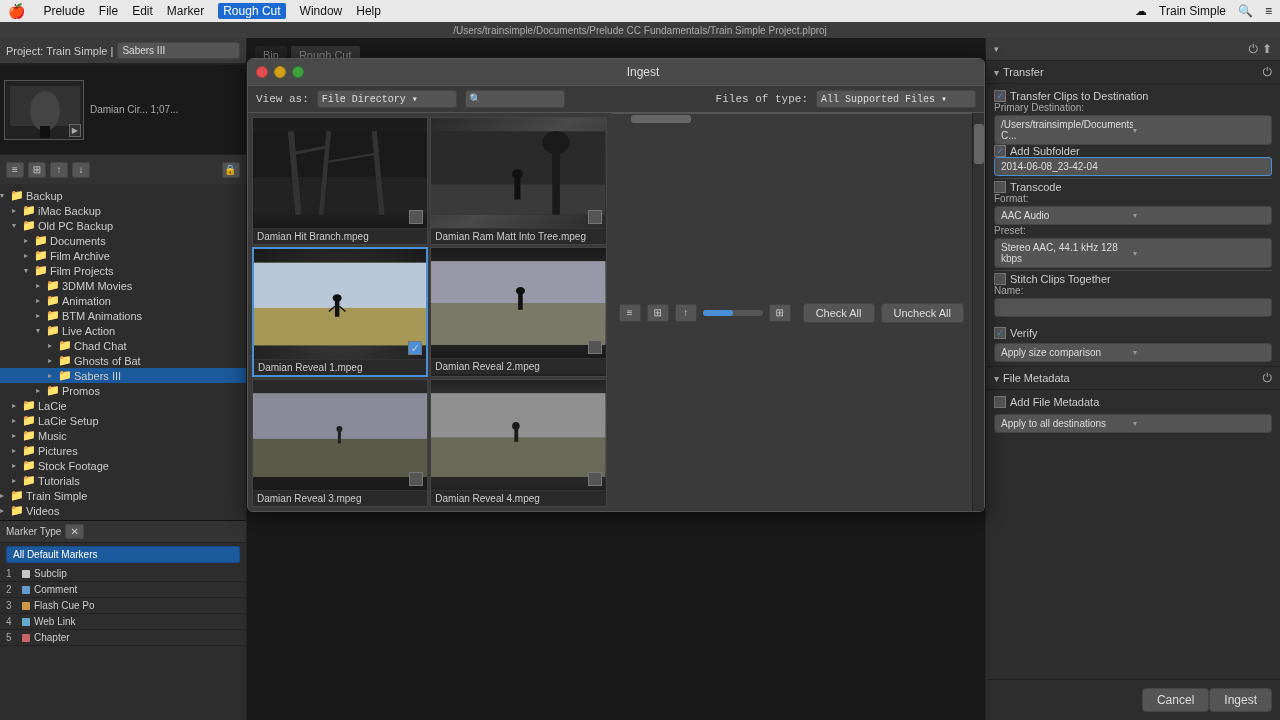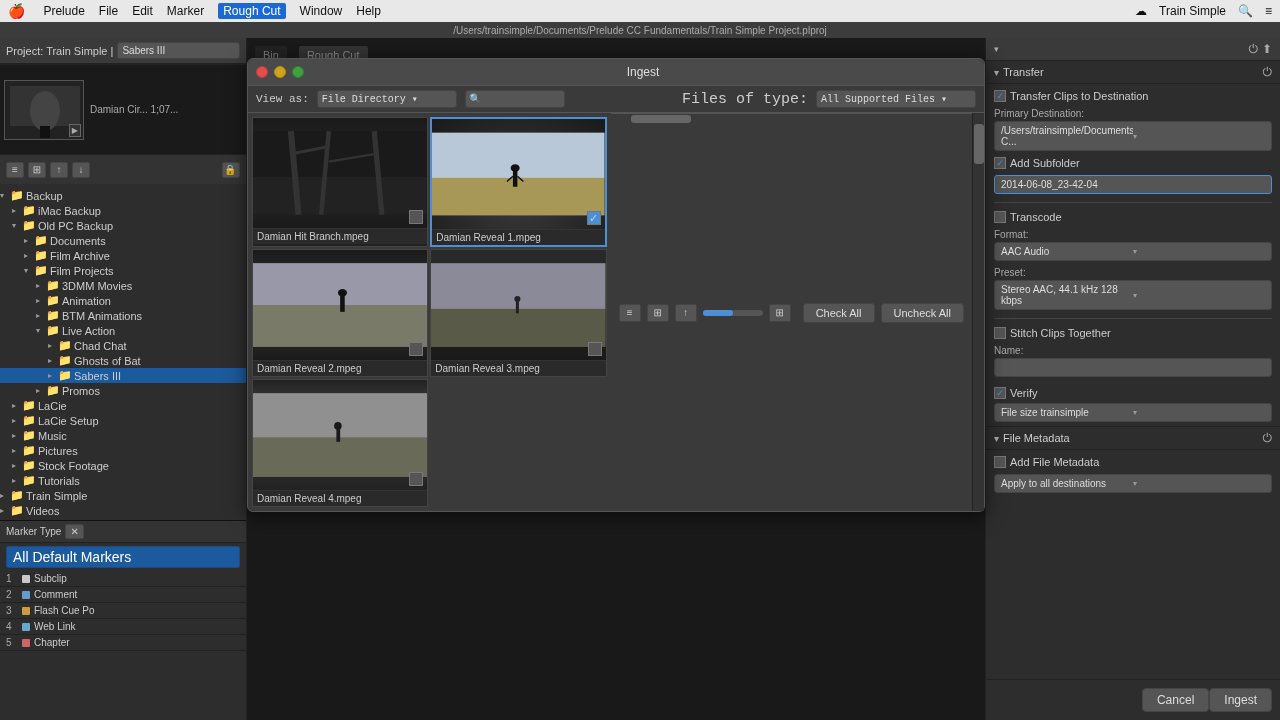--- a/index.html
+++ b/index.html
@@ -201,21 +201,21 @@
       padding: 1px 4px;
       font-size: 10px;
       color: #ccc;
     }
     .marker-type-label { font-size: 10px; color: #ccc; }
     .marker-default-btn {
       background: #1c5a9e;
       border: 1px solid #1a4a8a;
       border-radius: 2px;
       padding: 2px 6px;
-      font-size: 14px;
+      font-size: 10px;
       color: #fff;
       cursor: pointer;
     }
     .marker-list {
       flex: 1;
       overflow-y: auto;
     }
     .marker-row {
       display: flex;
       align-items: center;
@@ -290,21 +290,21 @@
     .view-label { font-size: 11px; color: #ccc; }
     .view-dropdown {
       background: #555;
       border: 1px solid #444;
       border-radius: 3px;
       padding: 2px 4px;
       color: #ddd;
       font-size: 10px;
       width: 140px;
     }
-    .files-type-label { font-size: 15px; color: #ccc; margin-left: auto; padding-left: 28px; }
+    .files-type-label { font-size: 11px; color: #ccc; margin-left: auto; padding-left: 28px; }
     .files-type-dropdown {
       background: #555;
       border: 1px solid #444;
       border-radius: 3px;
       padding: 2px 4px;
       color: #ddd;
       font-size: 10px;
       width: 160px;
     }
     .search-input {
@@ -440,21 +440,21 @@
       display: flex;
       align-items: center;
       padding: 4px 8px;
       border-bottom: 1px solid #222;
       gap: 4px;
     }
     .section-triangle { font-size: 10px; color: #aaa; cursor: pointer; }
     .section-title { font-size: 11px; color: #ccc; font-weight: 500; flex: 1; }
     .section-power { font-size: 12px; color: #aaa; cursor: pointer; }
 
-    .transfer-content { padding: 6px 8px; display: flex; flex-direction: column; gap: 6px; }
+    .transfer-content { padding: 6px 8px; display: flex; flex-direction: column; }
     .checkbox-row { display: flex; align-items: center; gap: 4px; }
     .checkbox-box {
       width: 12px; height: 12px;
       border: 1px solid #777;
       background: #555;
       flex-shrink: 0;
       display: flex; align-items: center; justify-content: center;
       font-size: 9px; color: #4a90d9;
     }
     .checkbox-box.checked::after { content: '✓'; }
@@ -817,21 +817,21 @@
       <div class="marker-color" style="background:#cc6666;"></div>
       <span class="marker-name">Chapter</span>
     </div>
         </div>
     </div>
   </div>
 
   <div class="center-panel">
 
     <div style="padding: 8px; color: #666; font-size: 11px;">
-      <div style="display:flex; gap:12px; margin-bottom:6px;">
+      <div style="display:flex; gap:4px; margin-bottom:6px;">
         <span style="background:#3a3a3a;padding:3px 8px;border-radius:2px;color:#ccc;">Bin</span>
         <span style="background:#555;padding:3px 8px;border-radius:2px;color:#ddd;">Rough Cut</span>
       </div>
     </div>
 
     <div class="dialog-overlay">
       <div class="dialog">
 
         <div class="dialog-titlebar">
           <div class="window-btn btn-close"></div>
@@ -863,20 +863,34 @@
       <line x1="50" y1="0" x2="60" y2="110" stroke="#333" stroke-width="8"></line>
       <line x1="100" y1="0" x2="90" y2="110" stroke="#333" stroke-width="6"></line>
       <line x1="160" y1="0" x2="170" y2="110" stroke="#333" stroke-width="7"></line>
       <line x1="50" y1="30" x2="100" y2="20" stroke="#333" stroke-width="4"></line>
       <line x1="100" y1="40" x2="160" y2="30" stroke="#333" stroke-width="3"></line>
     </svg>
         <div class="thumb-checkbox"></div>
       </div>
       <div class="thumb-label">Damian Hit Branch.mpeg</div>
     </div>
+                <div class="thumb-item">
+      <div class="thumb-img film2">
+        <svg width="100%" height="110" viewBox="0 0 230 110">
+      <rect width="230" height="110" fill="#2a2a2a"></rect>
+      <rect x="0" y="70" width="230" height="40" fill="#3a3a3a"></rect>
+      <rect x="160" y="10" width="10" height="100" fill="#1a1a1a"></rect>
+      <ellipse cx="165" cy="15" rx="18" ry="15" fill="#1a1a1a"></ellipse>
+      <rect x="110" y="60" width="8" height="30" fill="#111"></rect>
+      <ellipse cx="114" cy="56" rx="7" ry="6" fill="#111"></ellipse>
+    </svg>
+        <div class="thumb-checkbox"></div>
+      </div>
+      <div class="thumb-label">Damian Ram Matt Into Tree.mpeg</div>
+    </div>
                 <div class="thumb-item selected">
       <div class="thumb-img film3">
         <svg width="100%" height="110" viewBox="0 0 230 110">
       <rect width="230" height="110" fill="#c8b878"></rect>
       <rect x="0" y="60" width="230" height="50" fill="#a89858"></rect>
       <rect x="0" y="0" width="230" height="60" fill="#b8c8d8"></rect>
       <rect x="108" y="50" width="6" height="22" fill="#111"></rect>
       <ellipse cx="111" cy="47" rx="6" ry="5" fill="#111"></ellipse>
       <line x1="108" y1="58" x2="100" y2="65" stroke="#111" stroke-width="2"></line>
       <line x1="114" y1="58" x2="122" y2="65" stroke="#111" stroke-width="2"></line>
@@ -1027,21 +1041,21 @@
           <input class="field-input" type="text" value="" style="">
         </div>
       </div>
 
       <div class="verify-section">
         <div class="verify-row">
           <div class="checkbox-box checked"></div>
           <span class="label-text">Verify</span>
         </div>
         <div class="field-dropdown">
-          <span>File size trainsimple</span>
+          <span>Apply size comparison</span>
           <span class="field-dropdown-arrow">▾</span>
         </div>
       </div>
 
 
       <div class="file-metadata-section">
         <div class="section-header">
           <span class="section-triangle tree-expanded"></span>
           <span class="section-title">File Metadata</span>
           <span class="section-power">⏻</span>

